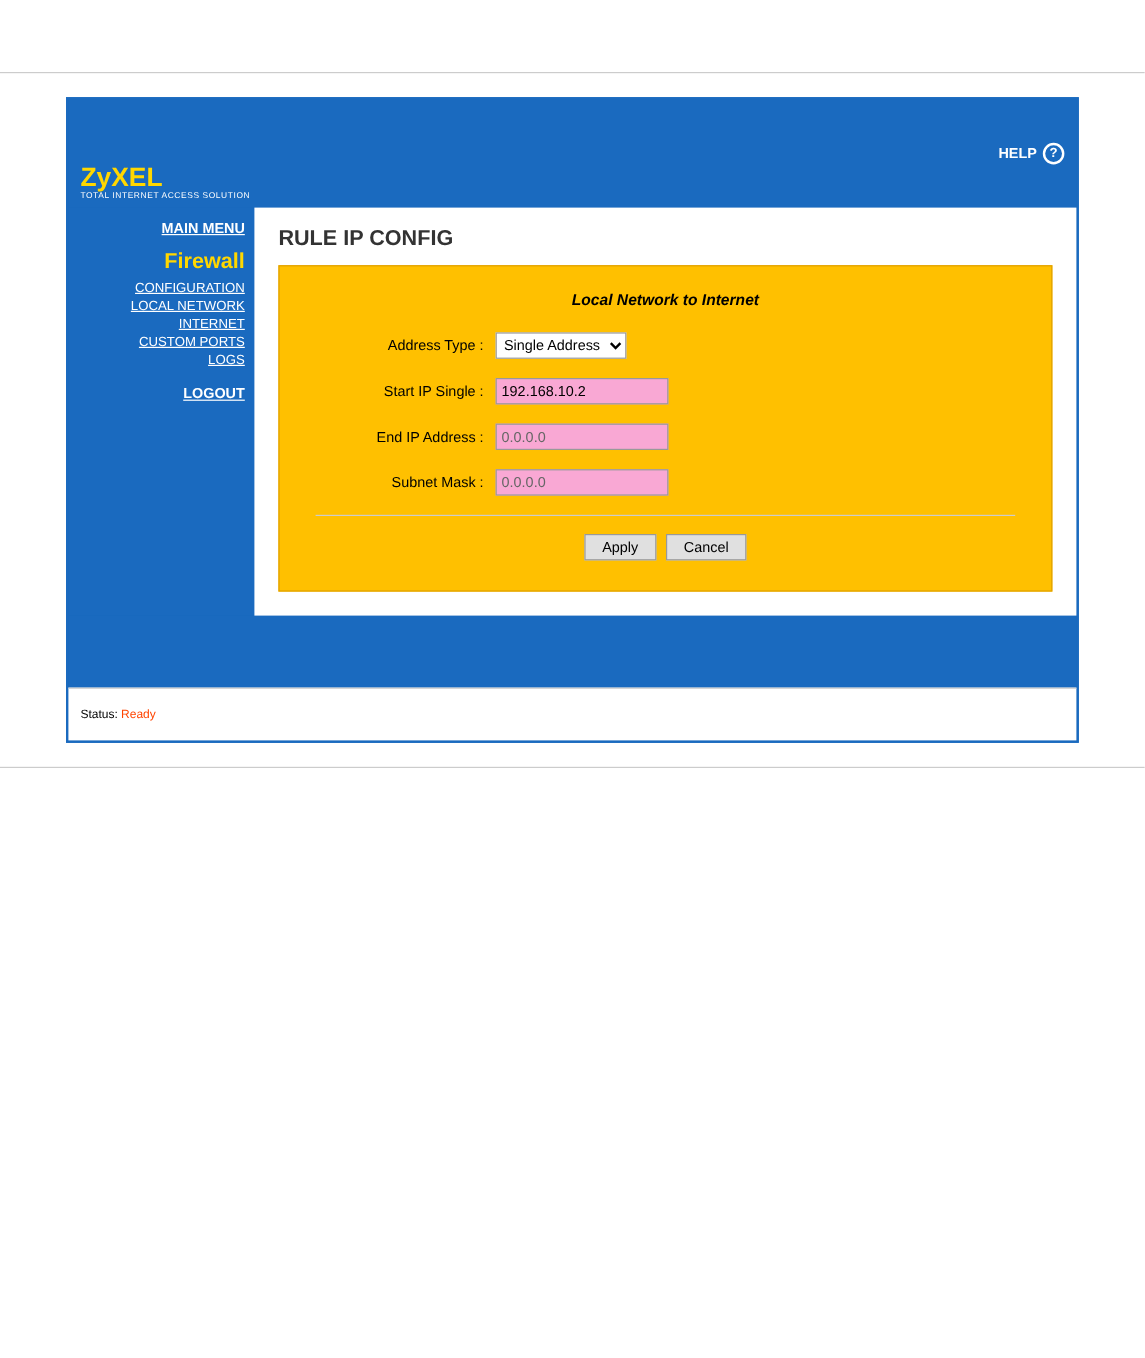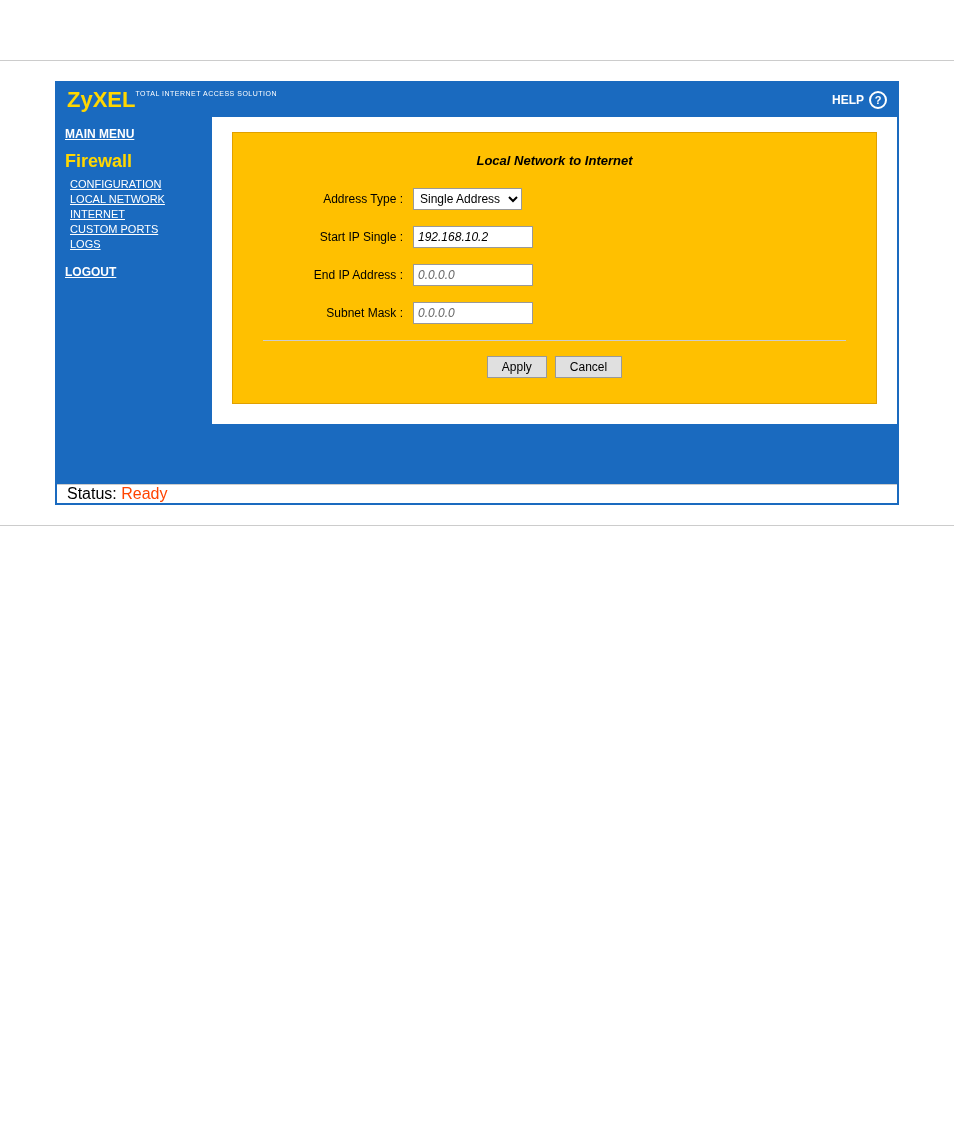--- a/index.html
+++ b/index.html
@@ -26,21 +26,22 @@
     
     .header-bar {
       background: #1a6abf;
       display: flex;
       justify-content: space-between;
       align-items: center;
       padding: 6px 10px;
     }
     .logo-area {
       display: flex;
-      flex-direction: row;
+      flex-direction: column;
+      margin-top: 48px;
     }
     .logo-text {
       font-size: 22px;
       font-weight: bold;
       color: #FFD700;
       font-family: Arial, sans-serif;
       line-height: 1;
     }
     .logo-subtitle {
       font-size: 7px;
@@ -73,20 +74,21 @@
     .main-layout {
       display: flex;
       background: #1a6abf;
     }
     
     .sidebar {
       width: 155px;
       background: #1a6abf;
       padding: 10px 8px;
       flex-shrink: 0;
+      text-align: right;
     }
     .sidebar-main-menu {
       color: #ffffff;
       font-size: 12px;
       font-weight: bold;
       text-decoration: underline;
       cursor: pointer;
       margin-bottom: 10px;
       display: block;
     }
@@ -159,25 +161,24 @@
       font-size: 12px;
       padding: 1px 2px;
       border: 1px solid #999;
       background: #fff;
       height: 22px;
     }
     .form-input {
       font-size: 12px;
       padding: 1px 4px;
       border: 1px solid #999;
-      background: #ffffff;
+      background: #f9a8d4;
       height: 22px;
-      width: 120px;
+      width: 144px;
       color: #666;
-      font-style: italic;
     }
     .form-input.active-value {
       color: #000;
     }
     .form-divider {
       border: none;
       border-top: 1px solid #ccc;
       margin: 15px 0;
     }
     .form-buttons {
@@ -192,22 +193,22 @@
       border: 1px solid #999;
       background: #e0e0e0;
       cursor: pointer;
       font-family: Arial, sans-serif;
       text-align: center;
     }
     
     .status-bar {
       background: #ffffff;
       border-top: 1px solid #ccc;
-      padding: 0 10px;
-      font-size: 16px;
+      padding: 16px 10px;
+      font-size: 10px;
       color: #000000;
     }
     .status-ready {
       color: #ff4400;
       font-weight: normal;
     }
     .bottom-blue {
       background: #1a6abf;
       height: 60px;
     }
@@ -244,20 +245,21 @@
       <a class="sidebar-link">CONFIGURATION</a>
       <a class="sidebar-link">LOCAL NETWORK</a>
       <a class="sidebar-link">INTERNET</a>
       <a class="sidebar-link">CUSTOM PORTS</a>
       <a class="sidebar-link">LOGS</a>
 
       <a class="sidebar-logout">LOGOUT</a>
     </div>
 
     <div class="content-area">
+      <div class="page-title">RULE IP CONFIG</div>
 
       <div class="form-panel">
         <div class="network-subtitle">Local Network to Internet</div>
 
         <div class="form-row">
           <div class="form-label">Address Type :</div>
           <select class="form-select">
             <option>Single Address</option>
             <option>Address Range</option>
             <option>Subnet</option>

